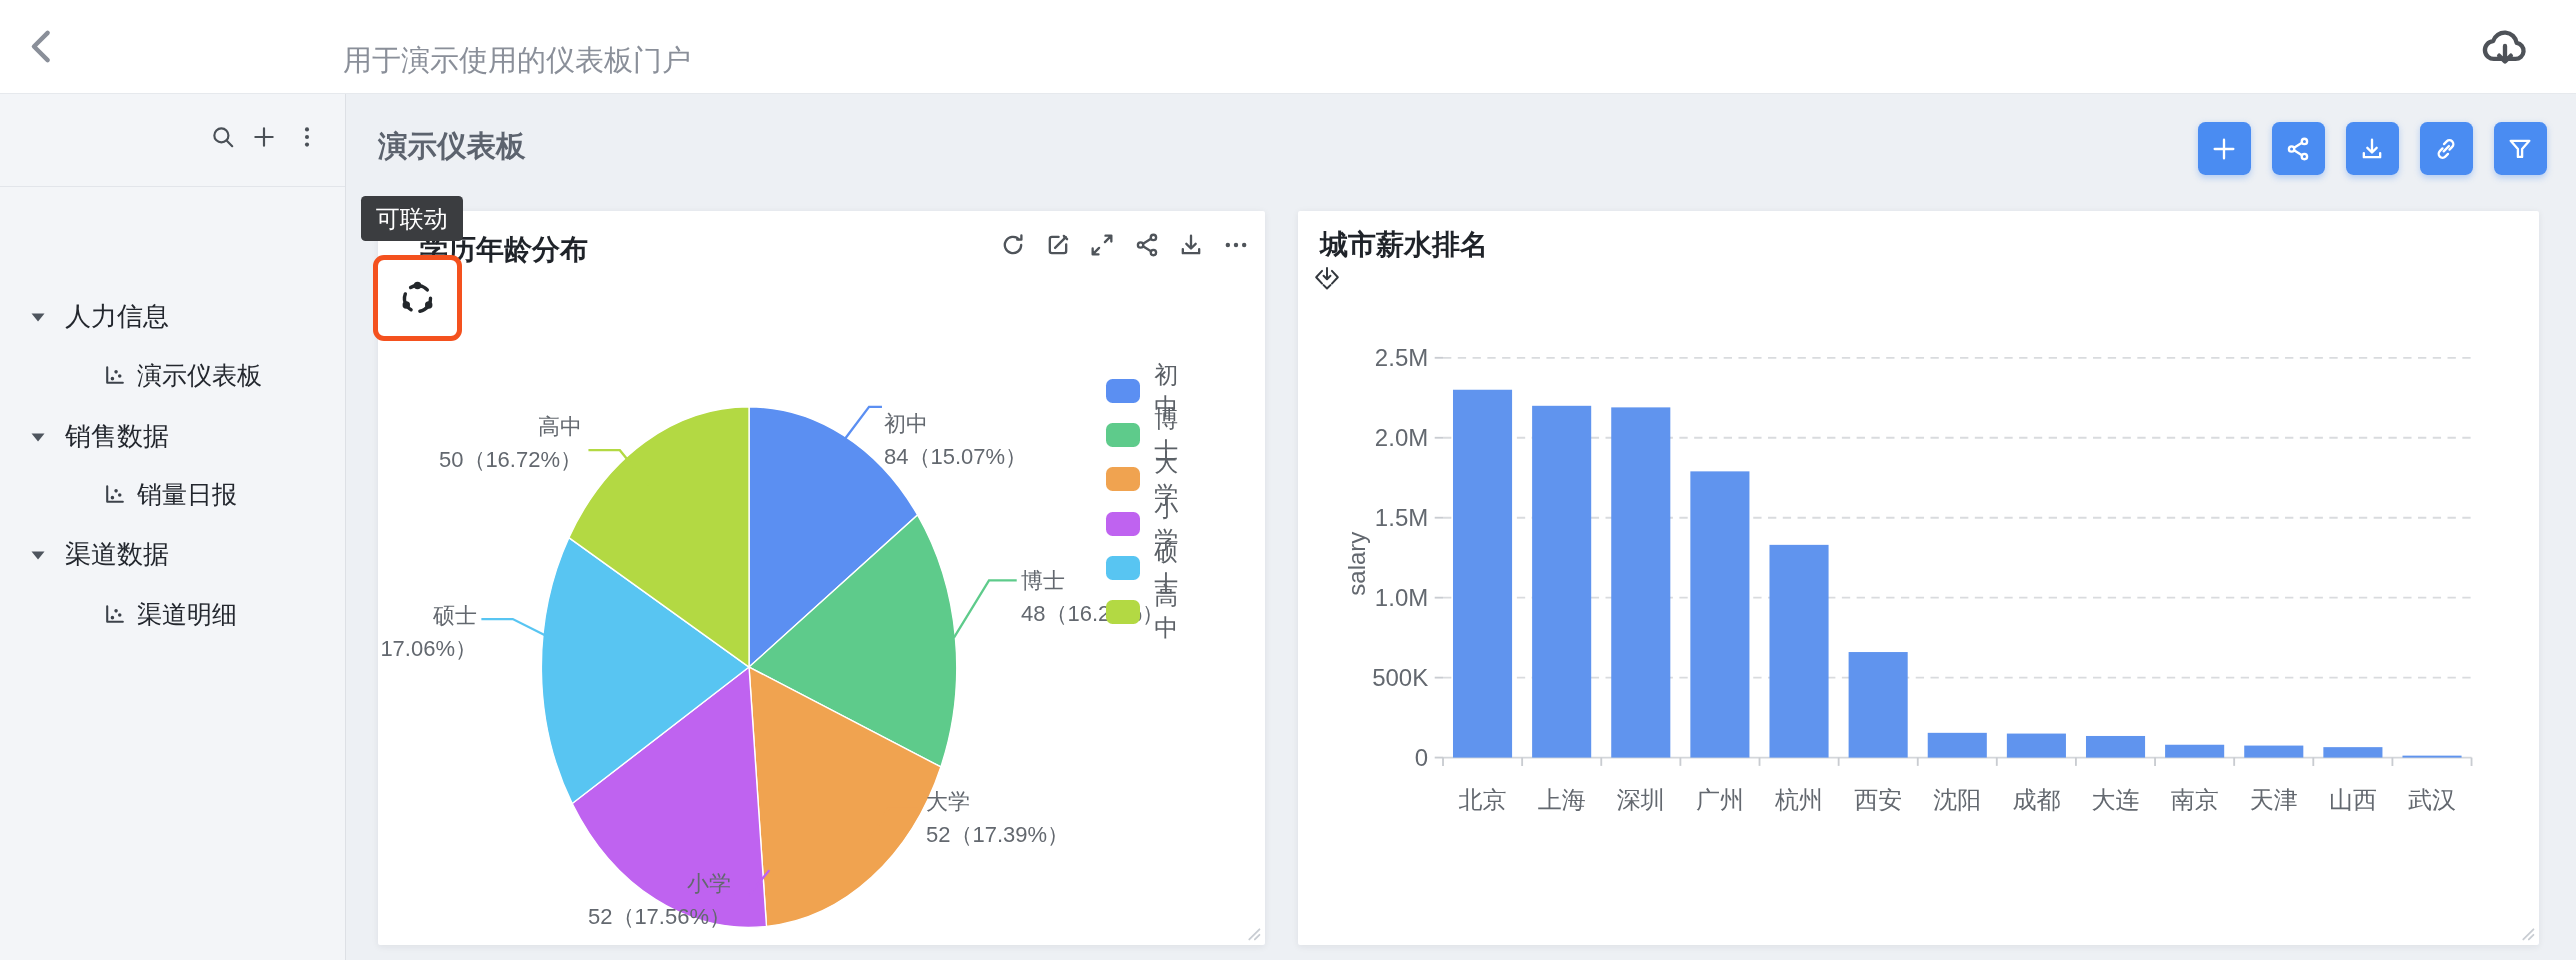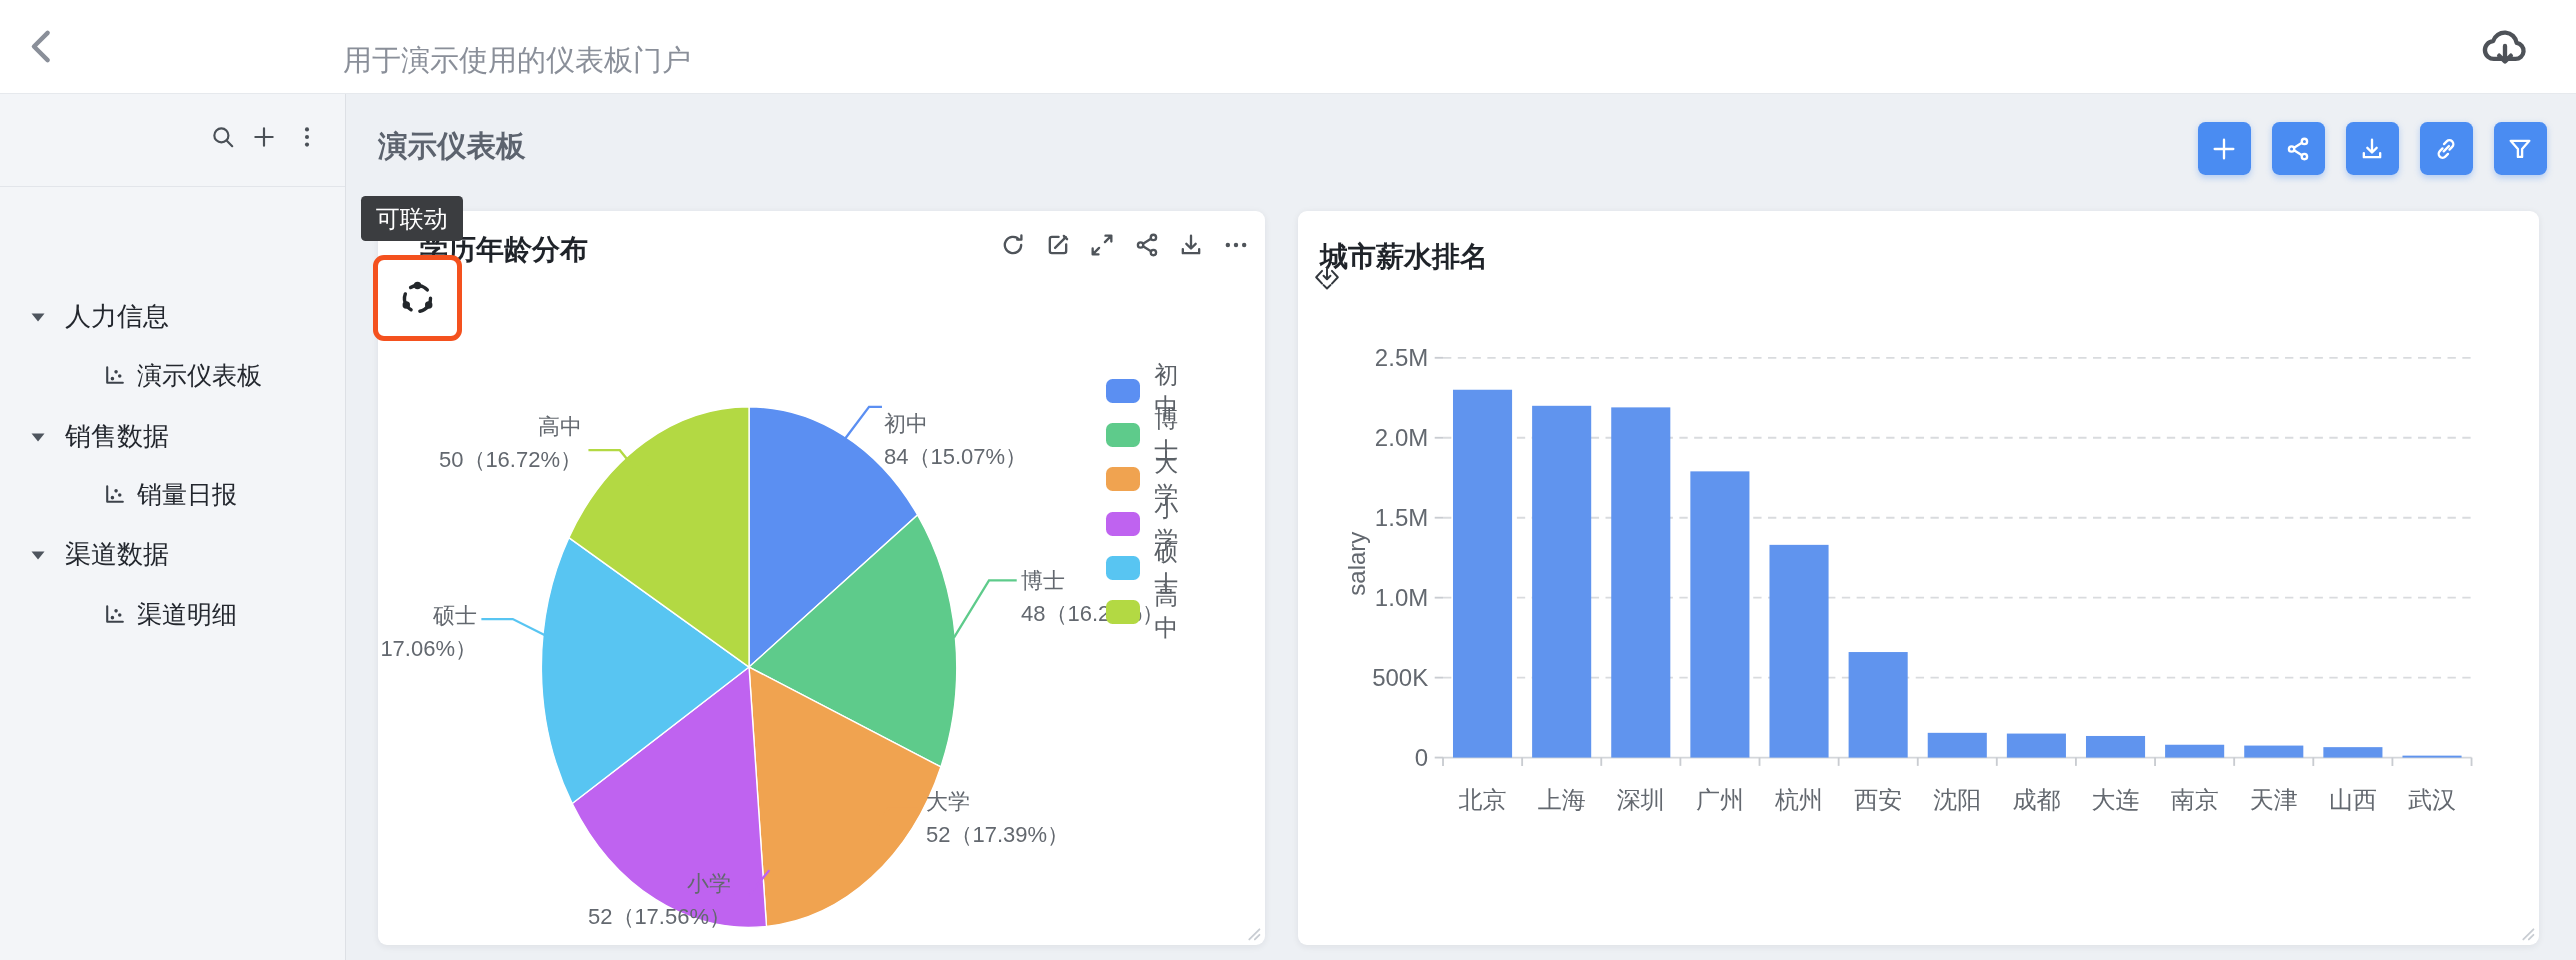--- a/index.html
+++ b/index.html
@@ -24,26 +24,26 @@
   .trow .caret{width:24px;height:24px;color:#4e555e;position:absolute;left:26px;}
   .trow .leaf-ic{width:25px;height:25px;color:#3c424a;position:absolute;left:102px;}
   .trow .glabel{position:absolute;left:65px;font-size:26px;color:#23272e;}
   .trow .llabel{position:absolute;left:137px;font-size:25px;color:#23272e;}
   .trow .selbg{position:absolute;left:87px;top:0;width:213px;height:41px;background:#d9f2fc;border-radius:5.5px;z-index:-1;}
   
   #main-title{position:absolute;left:378px;top:127px;font-size:29.5px;font-weight:600;color:#5c636e;}
   #actions{position:absolute;top:122px;right:29.5px;display:flex;gap:21px;z-index:4;}
   .act-btn{width:53px;height:53px;border-radius:7.4px;background:#4a8cf2;color:#fff;display:flex;align-items:center;justify-content:center;cursor:pointer;box-shadow:0 2.8px 6.5px rgba(74,140,242,.35);}
   
-  .card{position:absolute;top:211px;background:#fff;border-radius:9px;box-shadow:0 1.8px 7.4px rgba(31,35,41,.07);overflow:hidden;}
+  .card{position:absolute;top:211px;background:#fff;border-radius:2px;box-shadow:0 1.8px 7.4px rgba(31,35,41,.07);overflow:hidden;}
   #pie-card{left:378px;width:887px;height:734px;}
   #bar-card{left:1298px;width:1241px;height:734px;}
   .card-title{position:absolute;font-size:28px;font-weight:600;color:#1f2329;z-index:3;}
   #pie-title{left:42px;top:20.3px;}
-  #bar-title{left:22px;top:14.8px;margin-top:12px;}
+  #bar-title{left:22px;top:14.8px;}
   #pie-toolbar{position:absolute;top:20.3px;left:621px;display:flex;gap:16.6px;color:#4f545a;z-index:3;}
   #pie-toolbar .ic{width:28px;height:28px;cursor:pointer;}
   #drill-icon{position:absolute;left:14.8px;top:52px;width:28px;height:29.5px;color:#33383e;cursor:pointer;z-index:3;}
   .grip{position:absolute;right:3.7px;bottom:3.7px;width:20.3px;height:20.3px;color:#c9cdd3;}
   
   #pie-svg{position:absolute;left:0;top:0;}
   .pie-label{position:absolute;font-size:22px;line-height:33px;color:#63686f;white-space:nowrap;z-index:1;}
   .pie-label.r{text-align:right;}
   #pie-legend{position:absolute;left:728px;top:0;z-index:2;}
   .lg-row{position:absolute;display:flex;align-items:center;cursor:pointer;}

